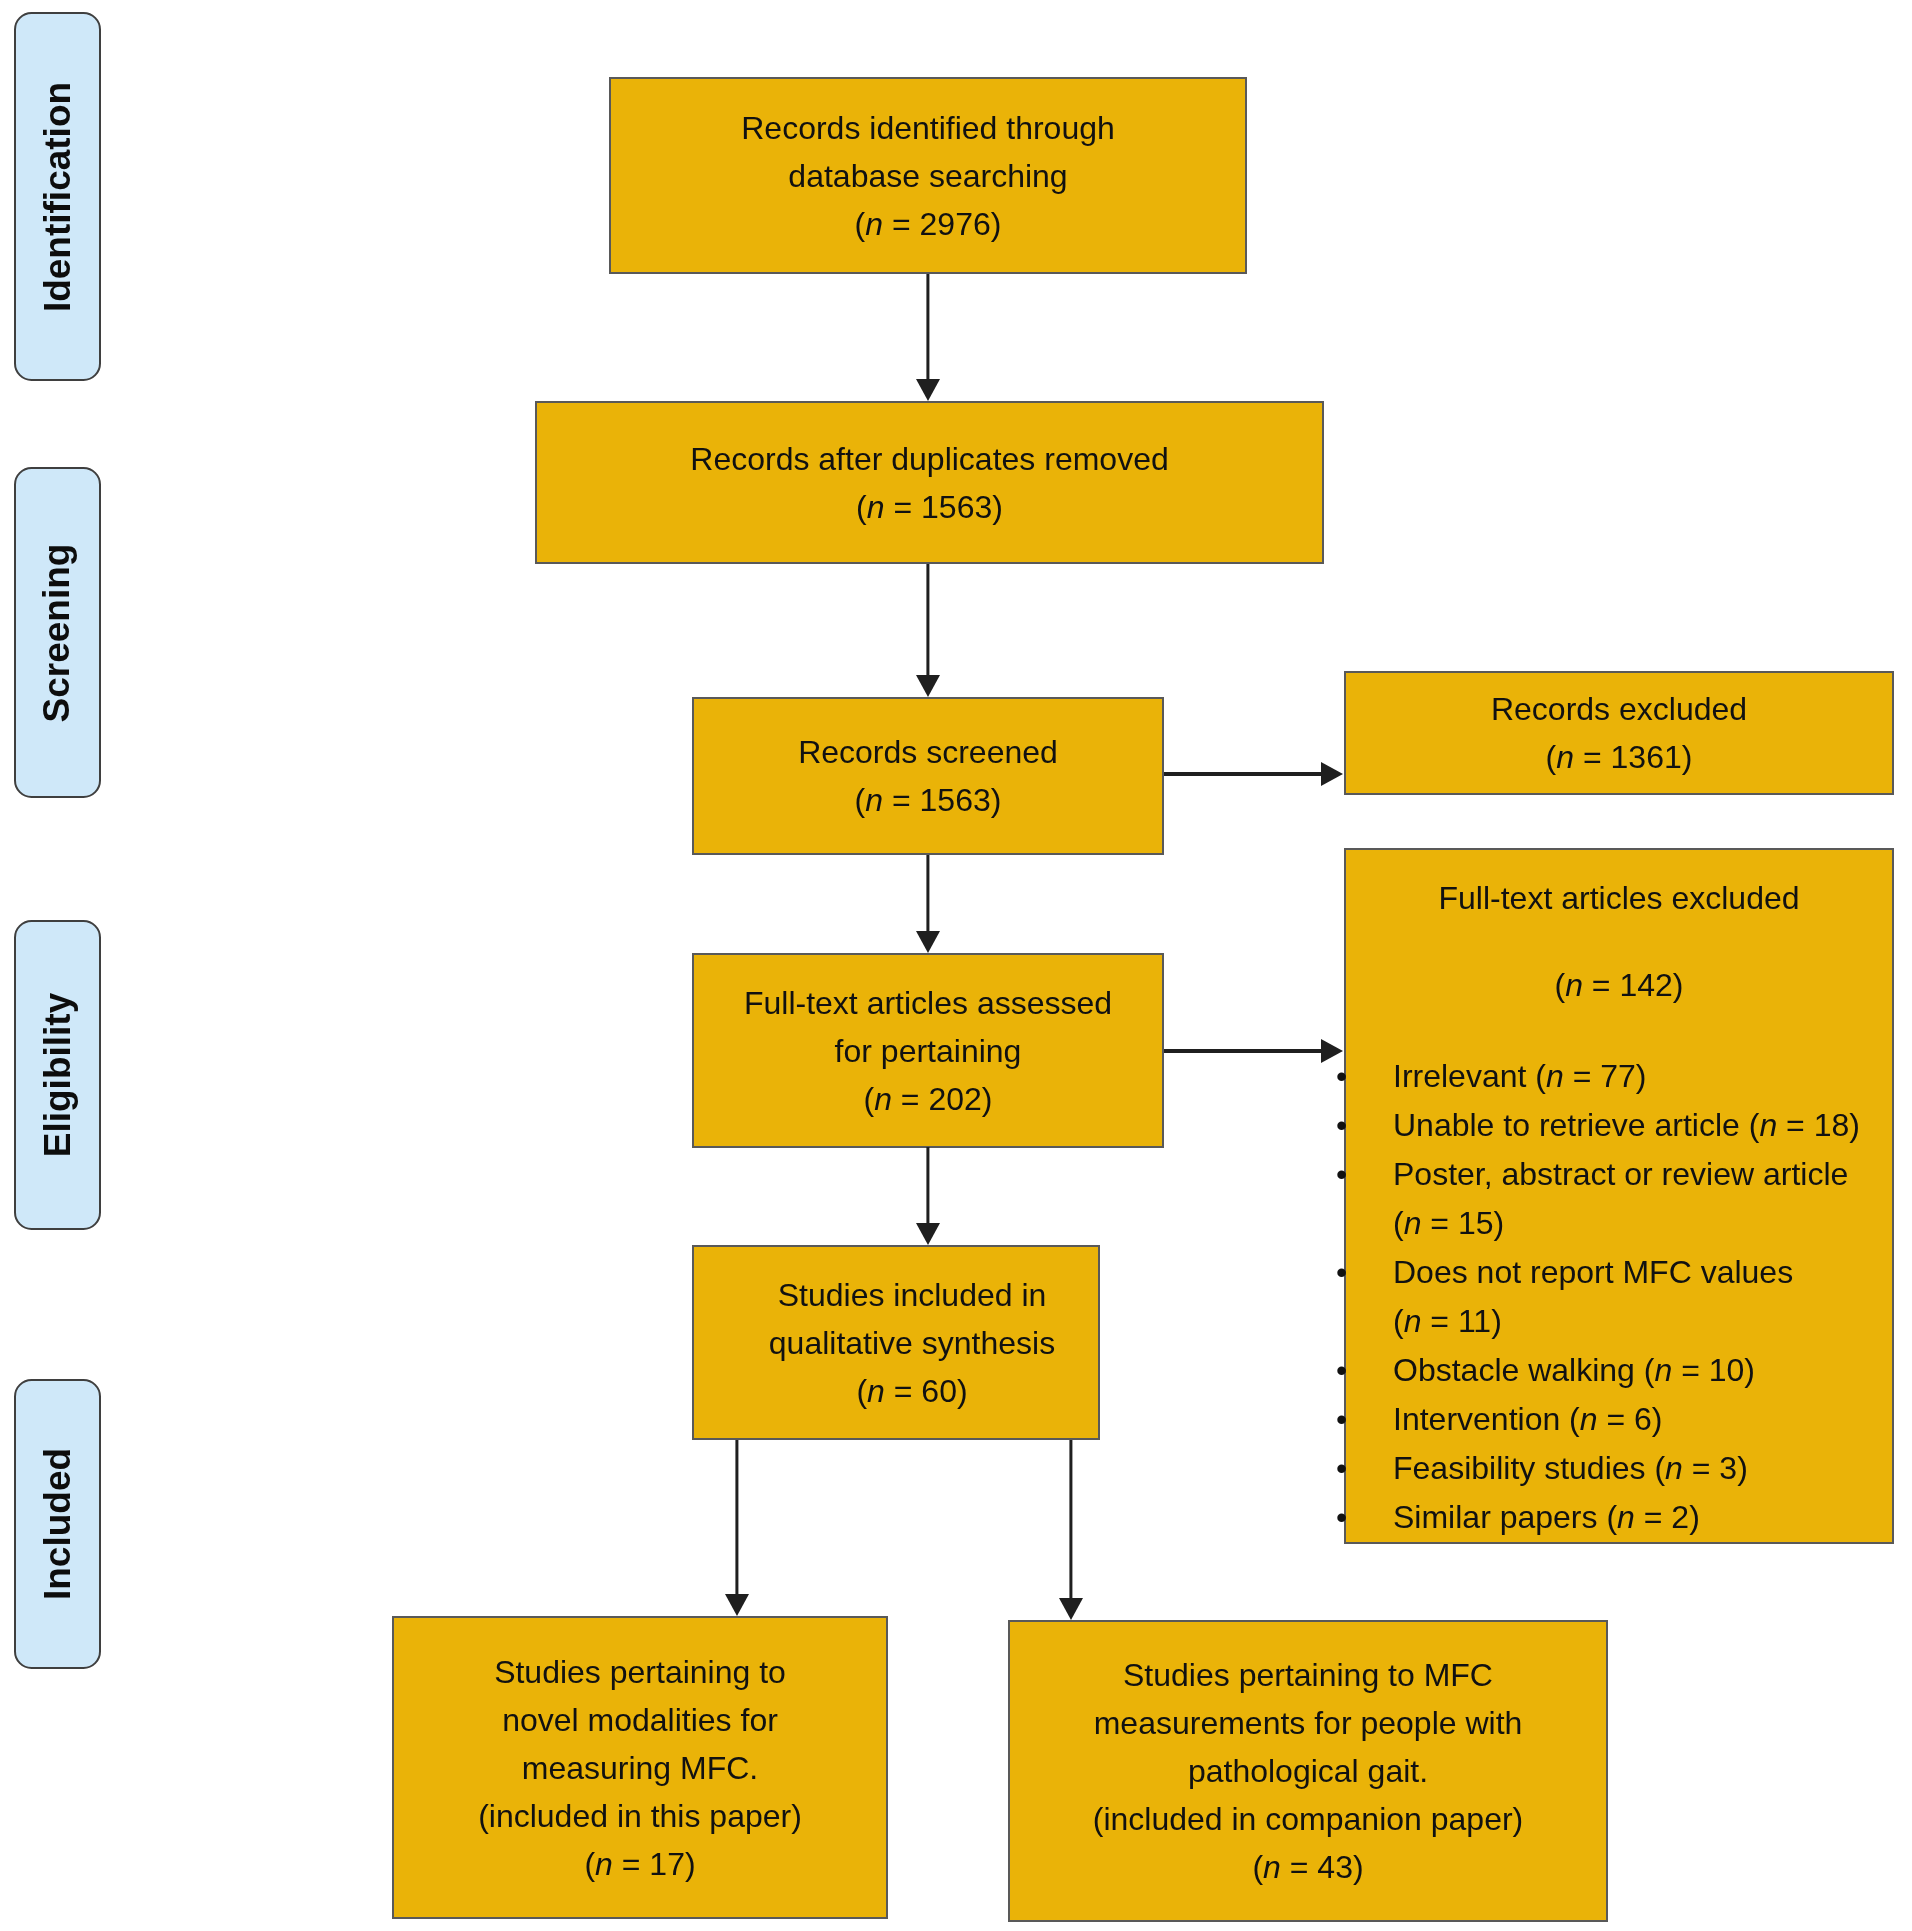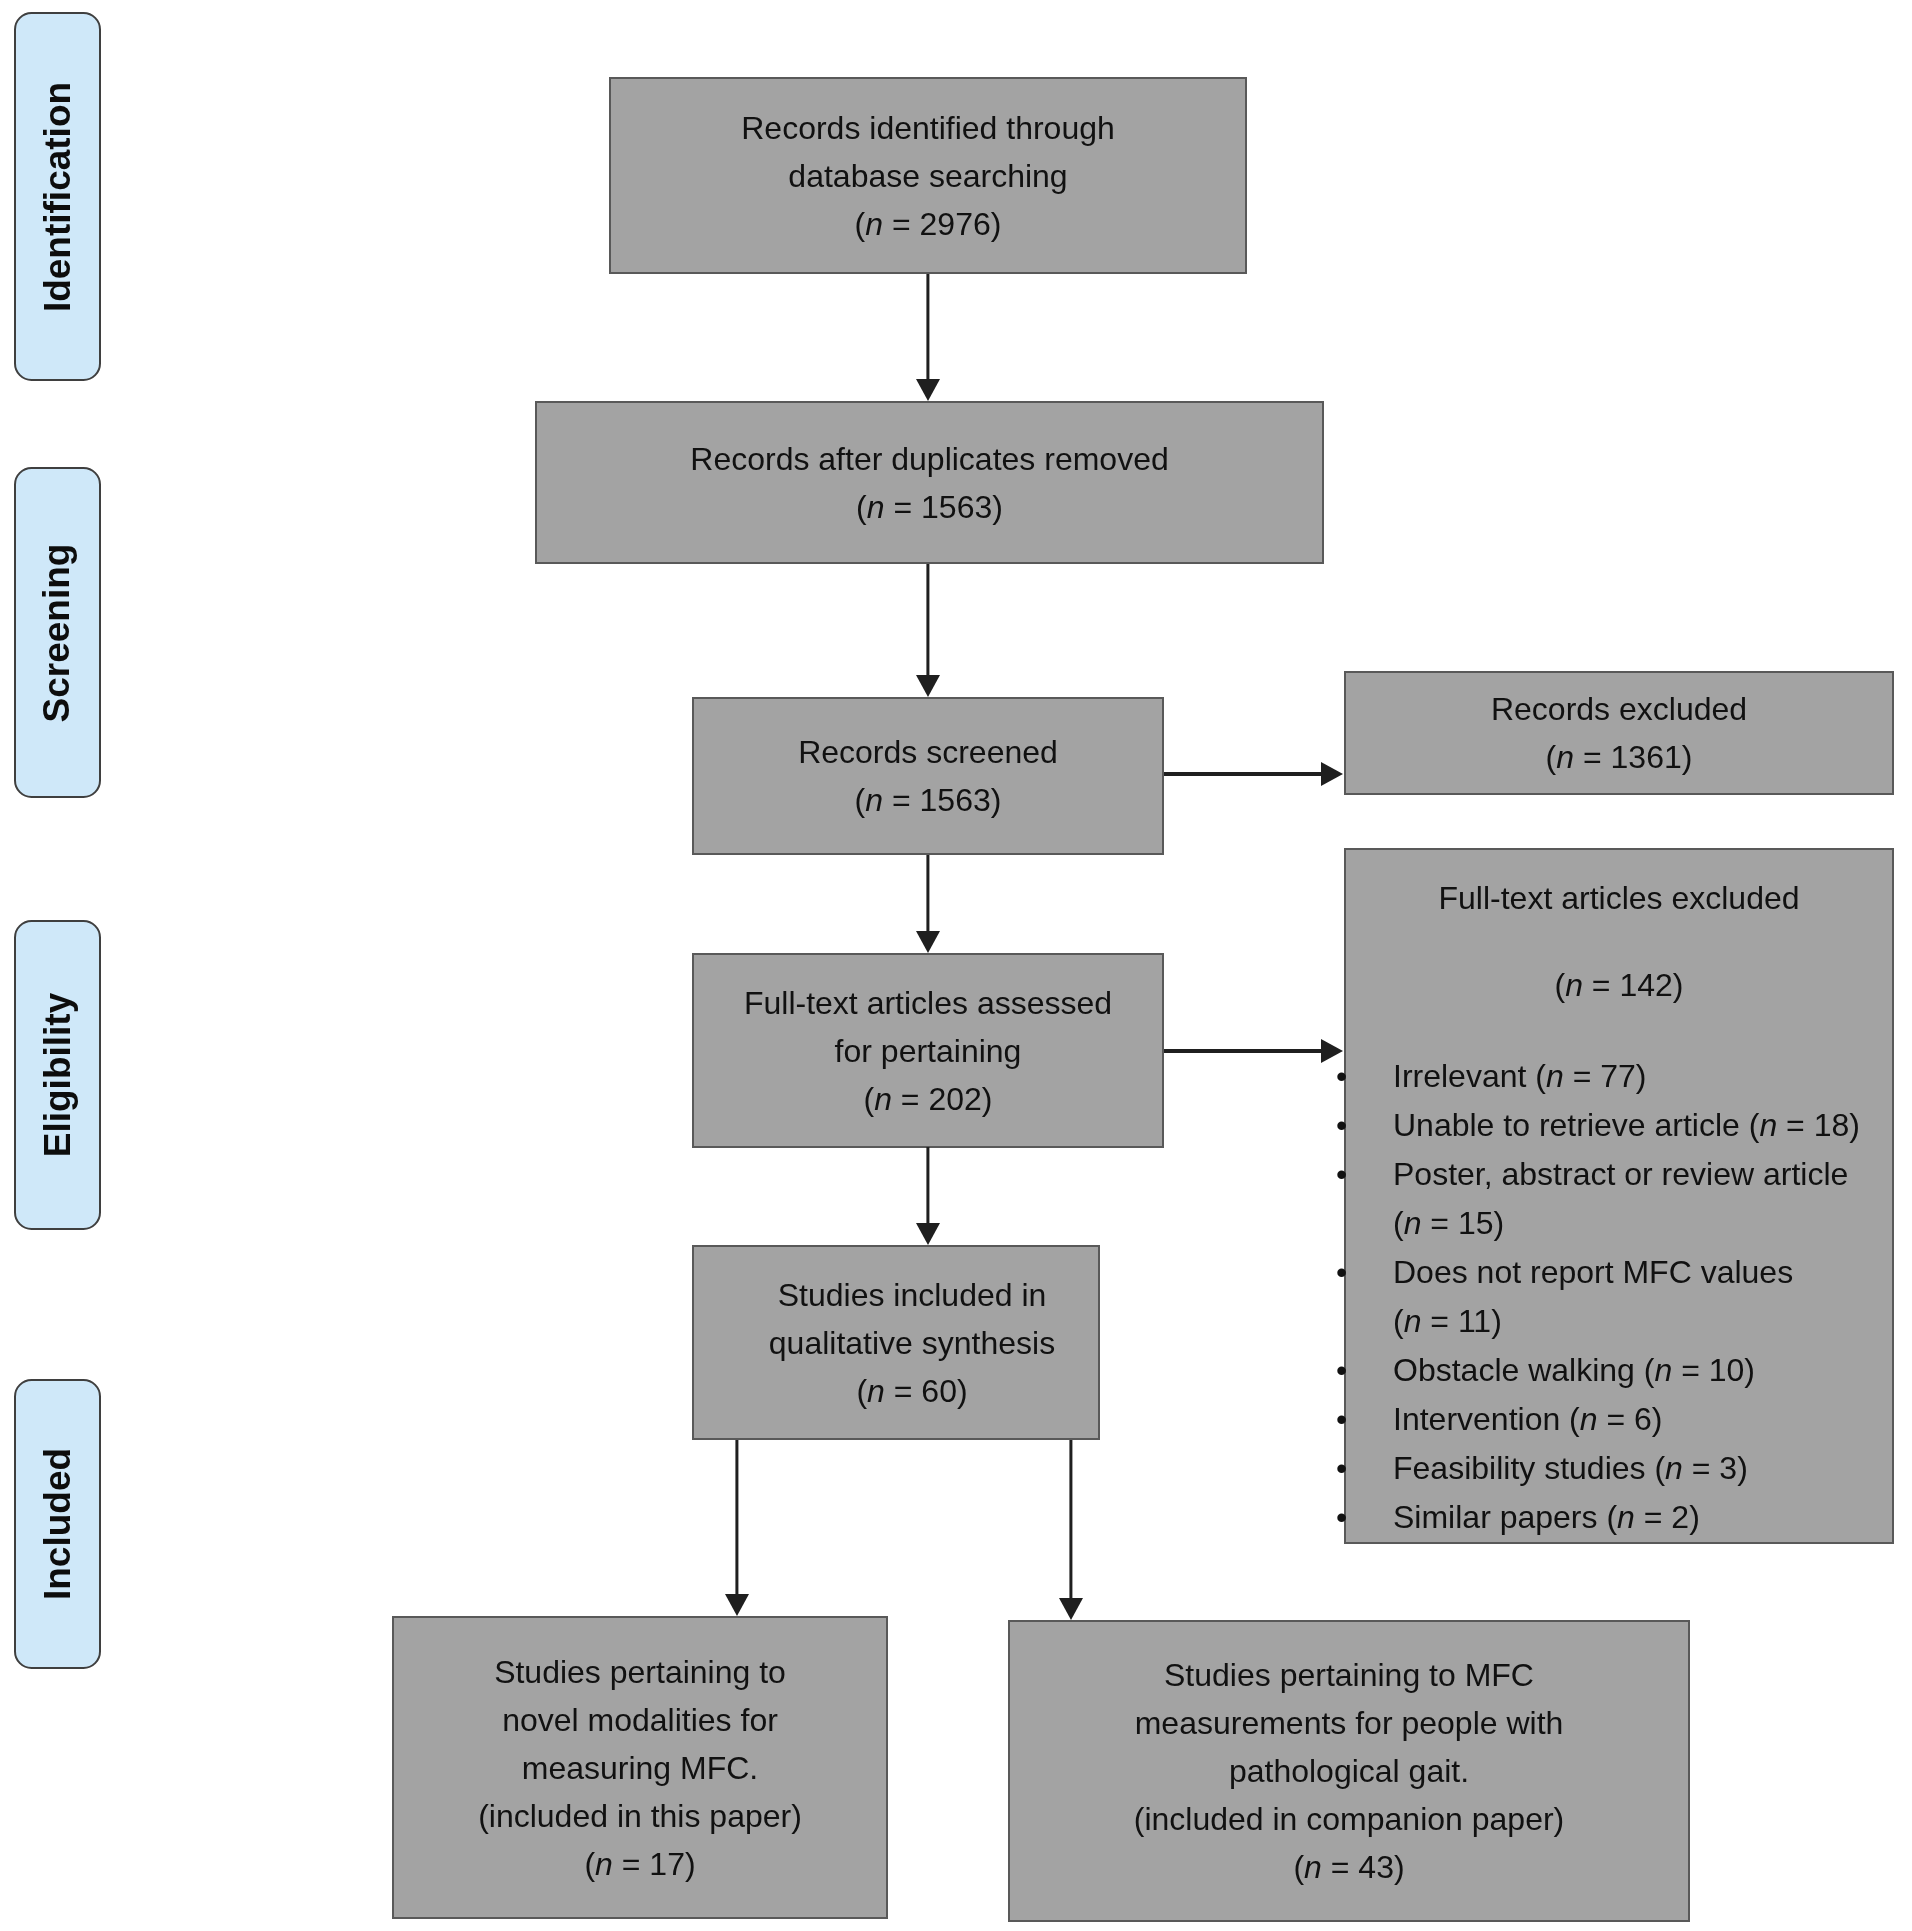--- a/index.html
+++ b/index.html
@@ -34,38 +34,38 @@
     color: #0d0d0d;
   }
   .stage-identification { top: 12px;   height: 369px; }
   .stage-screening      { top: 467px;  height: 331px; }
   .stage-eligibility    { top: 920px; height: 310px; }
   .stage-included       { top: 1379px; height: 290px; }
 
   
   .box {
     position: absolute;
-    background: #a3a3a3;
+    background: #eab308;
     border: 2.4px solid #595959;
     box-sizing: border-box;
     display: flex;
     flex-direction: column;
     justify-content: center;
     align-items: center;
     text-align: center;
     font-size: 32px;
     line-height: 48px;
   }
   .box-identified        { left: 609px;  top: 77px;   width: 638px; height: 197px; }
   .box-deduplicated      { left: 535px;  top: 401px;  width: 789px; height: 163px; }
   .box-screened          { left: 692px;  top: 697px;  width: 472px; height: 158px; }
   .box-fulltext-assessed { left: 692px;  top: 953px; width: 472px; height: 195px; }
   .box-qualitative       { left: 692px;  top: 1245px; width: 408px; height: 195px; padding-left: 32px; }
   .box-novel             { left: 392px;  top: 1616px; width: 496px; height: 303px; }
-  .box-pathological      { left: 1008px; top: 1620px; width: 682px; height: 302px; }
+  .box-pathological      { left: 1008px; top: 1620px; width: 600px; height: 302px; }
   .box-records-excluded  { left: 1344px; top: 671px;  width: 550px; height: 124px; }
   .box-fulltext-excluded {
     left: 1344px; top: 848px; width: 550px; height: 696px;
     justify-content: space-between;
     padding-top: 24px;
   }
 
   .count i { font-style: italic; }
   .count-inline { white-space: nowrap; }
 

